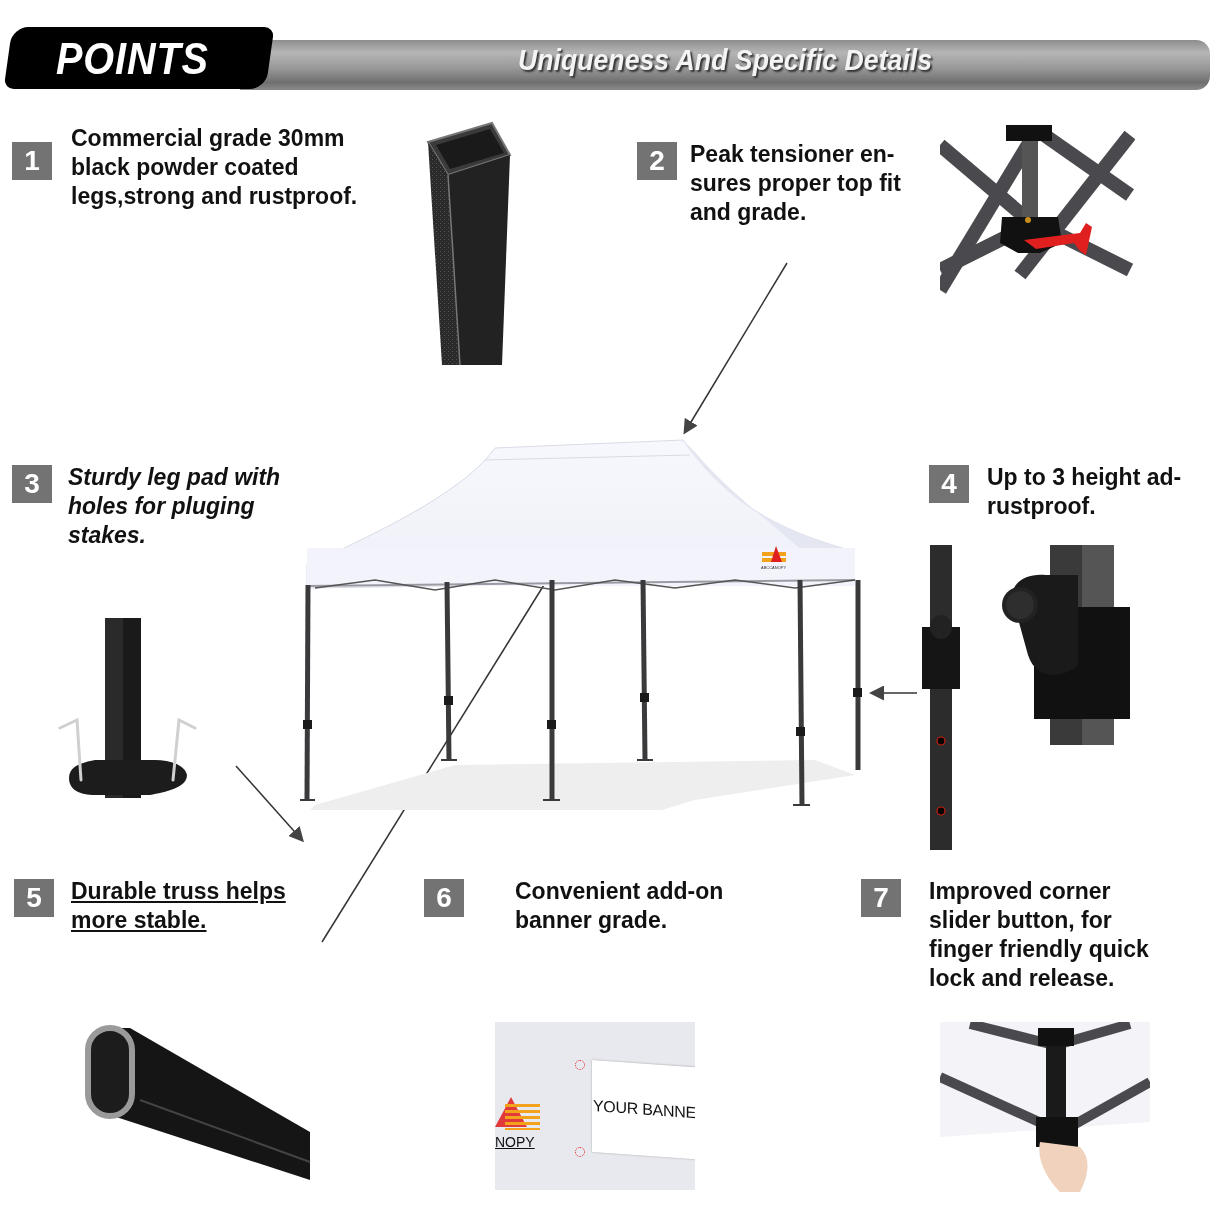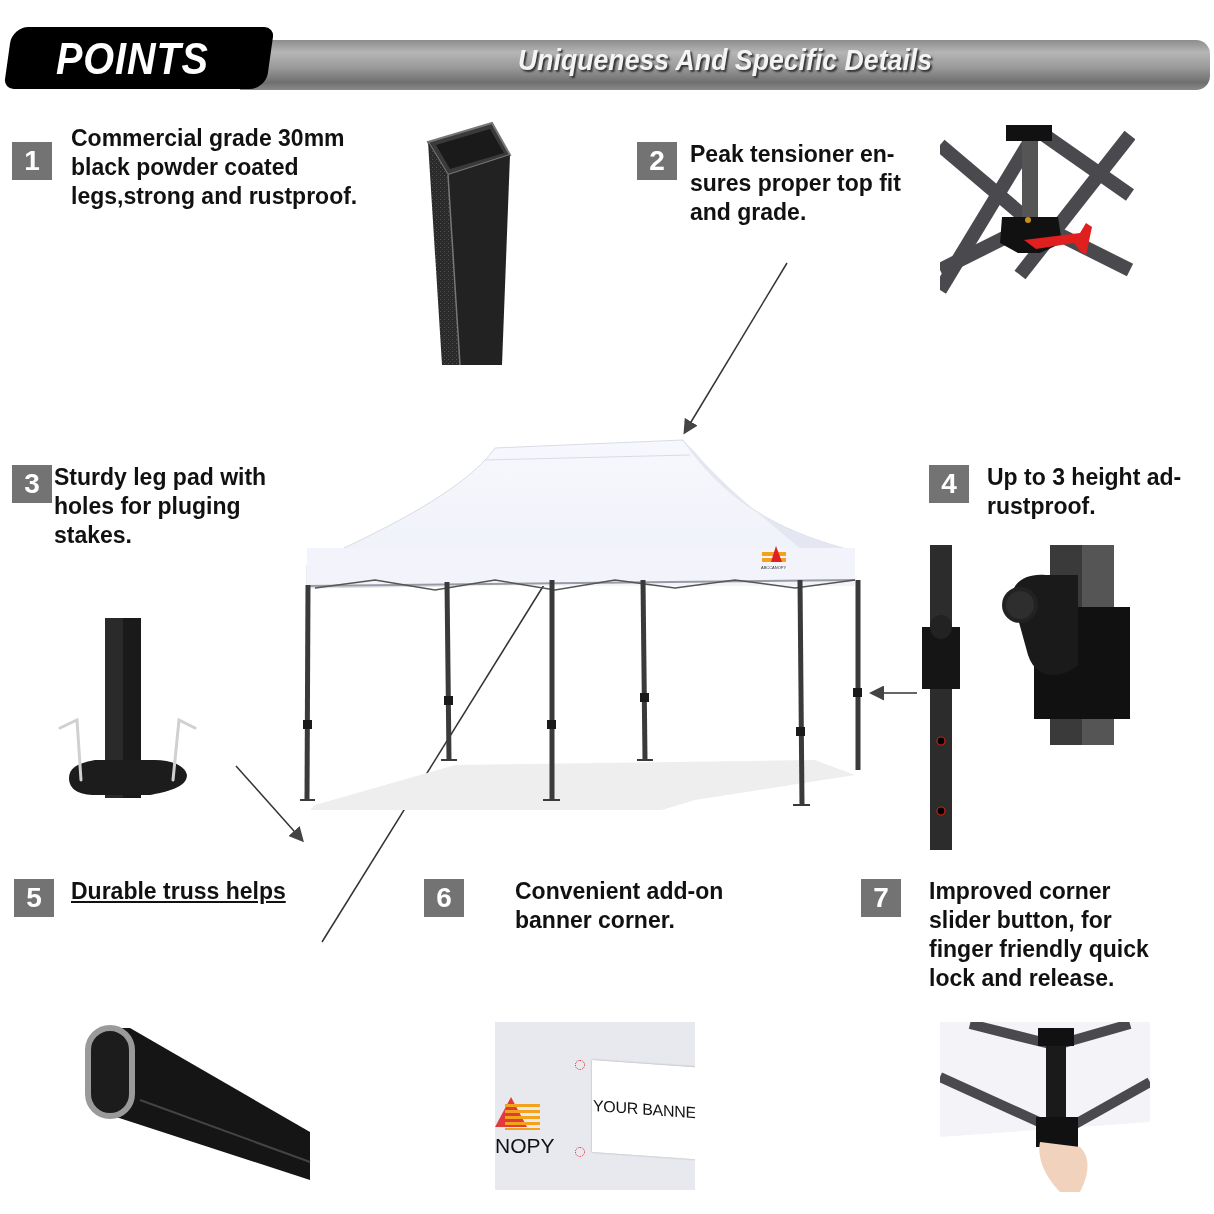--- a/index.html
+++ b/index.html
@@ -50,21 +50,21 @@
   }
   .banner-logo-tri {
     position: absolute; left: 0; top: 75px; width: 0; height: 0;
     border-left: 16px solid transparent; border-right: 16px solid transparent; border-bottom: 30px solid #e23a3a;
   }
   .banner-logo-lines {
     position: absolute; left: 10px; top: 82px; width: 35px; height: 26px;
     background: repeating-linear-gradient(180deg, #f2a21b 0 3px, transparent 3px 6px);
   }
   .banner-logo-text {
-    position: absolute; left: 0; top: 112px; font-size: 21px; font-weight: normal; color: #111;
+    position: absolute; left: 0; top: 112px; font-size: 14px; font-weight: normal; color: #111; text-decoration: underline;
   }
   .loop-circle {
     position: absolute; width: 10px; height: 10px; border: 1.5px dotted #d22; border-radius: 50%;
   }
 </style>
 </head>
 <body>
 
 <div class="banner-bar"></div>
 <div class="banner-title">Uniqueness And Specific Details</div>
@@ -79,41 +79,42 @@
 </div>
 
 <div class="num" style="left:637px;top:142px;">2</div>
 <div class="feat-text" style="left:690px;top:140px;">
   <div>Peak tensioner en-</div>
   <div>sures proper top fit</div>
   <div>and grade.</div>
 </div>
 
 <div class="num" style="left:12px;top:465px;">3</div>
-<div class="feat-text" style="left:54px;top:463px;">
+<div class="feat-text" style="left:68px;top:463px;font-style:italic;">
   <div>Sturdy leg pad with</div>
   <div>holes for pluging</div>
   <div>stakes.</div>
 </div>
 
 <div class="num" style="left:929px;top:465px;">4</div>
 <div class="feat-text" style="left:979px;top:463px;margin-left:8px;">
   <div>Up to 3 height ad-</div>
   <div>rustproof.</div>
 </div>
 
 <div class="num" style="left:14px;top:879px;">5</div>
 <div class="feat-text" style="left:71px;top:877px;text-decoration:underline;">
   <div>Durable truss helps</div>
+  <div>more stable.</div>
 </div>
 
 <div class="num" style="left:424px;top:879px;">6</div>
 <div class="feat-text" style="left:488px;top:877px;margin-left:27px;">
   <div>Convenient add-on</div>
-  <div>banner corner.</div>
+  <div>banner grade.</div>
 </div>
 
 <div class="num" style="left:861px;top:879px;">7</div>
 <div class="feat-text" style="left:929px;top:877px;">
   <div>Improved corner</div>
   <div>slider button, for</div>
   <div>finger friendly quick</div>
   <div>lock and release.</div>
 </div>
 

